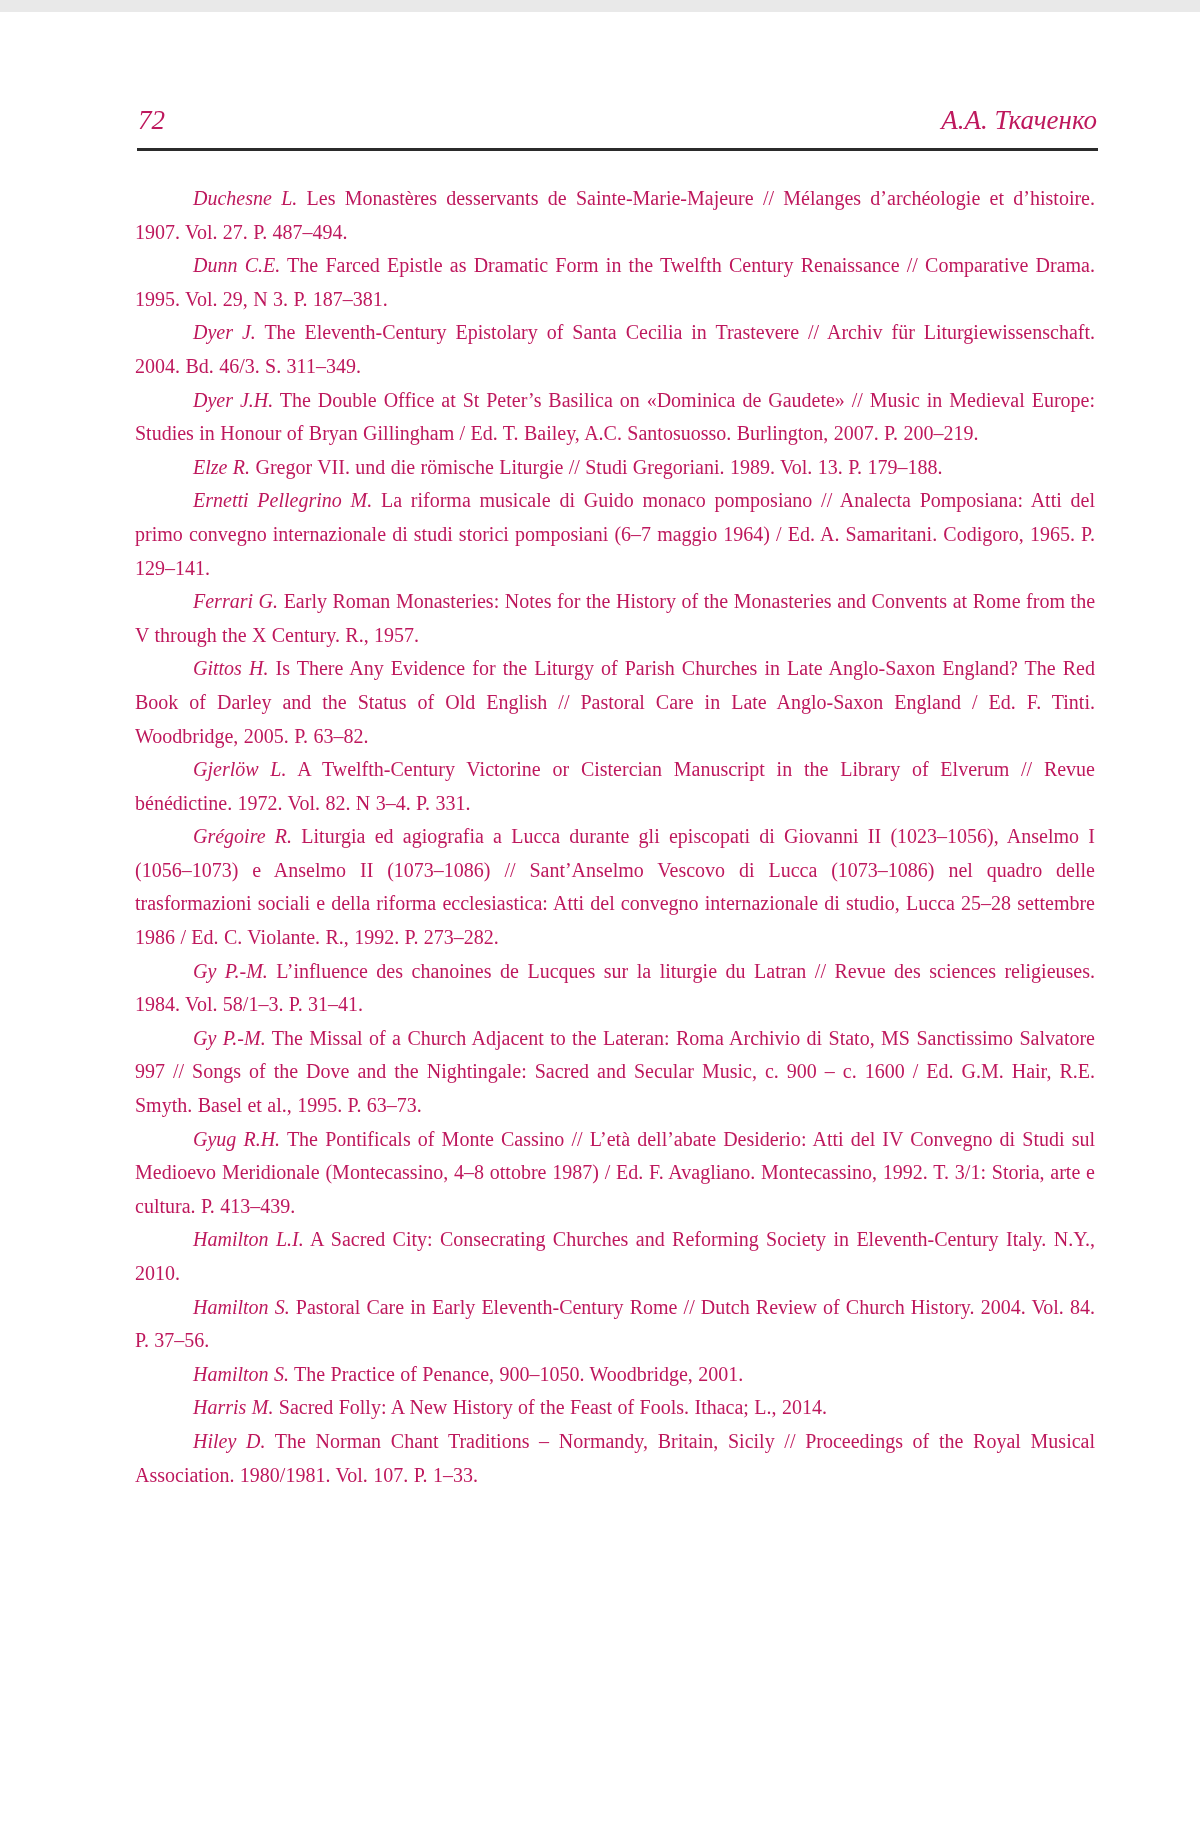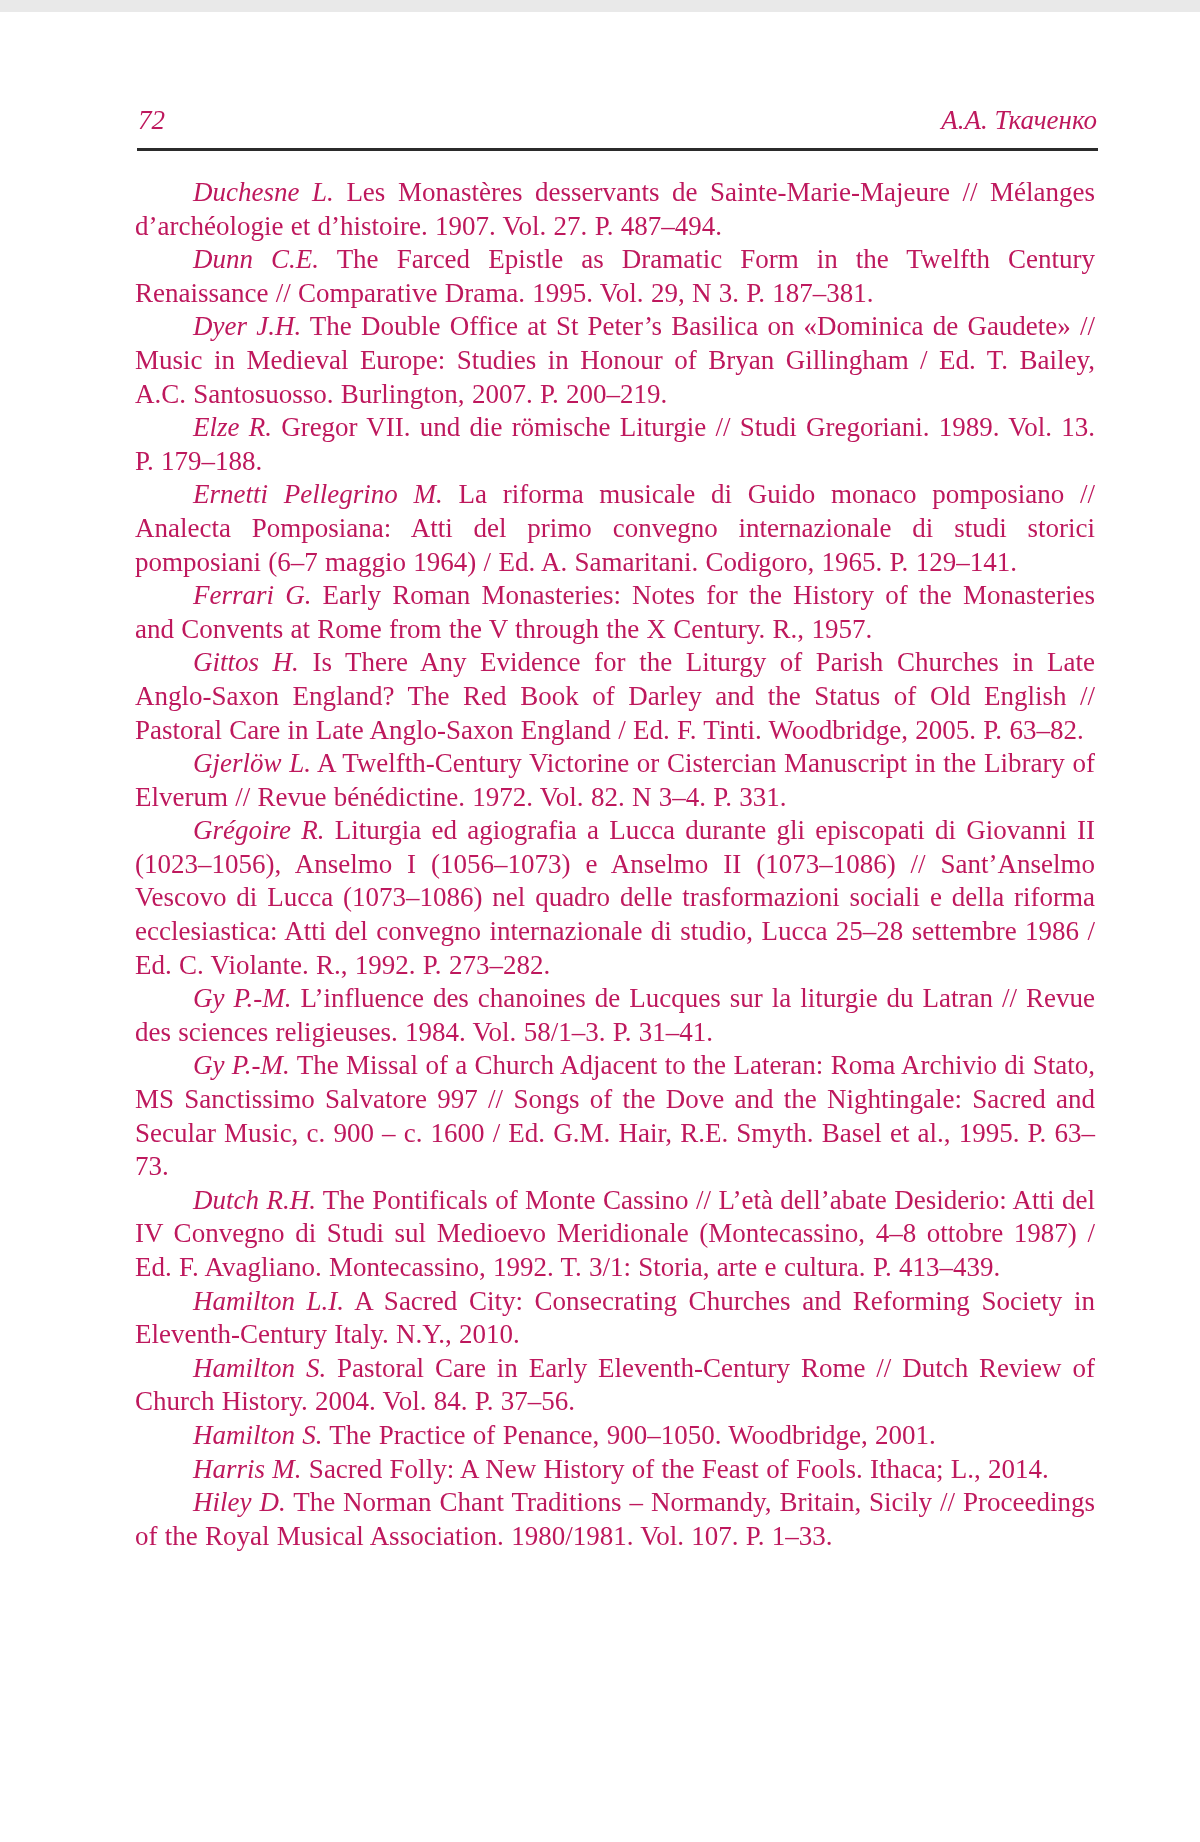--- a/index.html
+++ b/index.html
@@ -39,24 +39,24 @@
   .header-rule {
     position: absolute;
     top: 136px;
     left: 137px;
     width: 961px;
     height: 0;
     border-top: 3px solid #2b2b2b;
   }
   .bibliography {
     position: absolute;
-    top: 164px;
+    top: 170px;
     left: 135px;
     width: 960px;
-    font-size: 27px;
+    font-size: 20px;
     line-height: 33.6px;
     text-align: justify;
   }
   .entry {
     margin: 0;
     text-indent: 58px;
     word-spacing: 0.02em;
   }
   .entry .author {
     font-style: italic;
@@ -73,41 +73,42 @@
   </div>
 
   <div class="header-rule"></div>
 
   <section class="bibliography">
 
       <p class="entry"><span class="author">Duchesne L.</span> <span class="entry-text">Les Monastères desservants de Sainte-Marie-Majeure // Mélanges d’archéologie et d’histoire. 1907. Vol. 27. P. 487–494.</span></p>
 
       <p class="entry"><span class="author">Dunn C.E.</span> <span class="entry-text">The Farced Epistle as Dramatic Form in the Twelfth Century Renaissance // Comparative Drama. 1995. Vol. 29, N 3. P. 187–381.</span></p>
 
+      <p class="entry"><span class="author">Dyer J.</span> <span class="entry-text">The Eleventh-Century Epistolary of Santa Cecilia in Trastevere // Archiv für Liturgiewissenschaft. 2004. Bd. 46/3. S. 311–349.</span></p>
 
       <p class="entry"><span class="author">Dyer J.H.</span> <span class="entry-text">The Double Office at St Peter’s Basilica on «Dominica de Gaudete» // Music in Medieval Europe: Studies in Honour of Bryan Gillingham / Ed. T. Bailey, A.C. Santosuosso. Burlington, 2007. P. 200–219.</span></p>
 
       <p class="entry"><span class="author">Elze R.</span> <span class="entry-text">Gregor VII. und die römische Liturgie // Studi Gregoriani. 1989. Vol. 13. P. 179–188.</span></p>
 
       <p class="entry"><span class="author">Ernetti Pellegrino M.</span> <span class="entry-text">La riforma musicale di Guido monaco pomposiano // Analecta Pomposiana: Atti del primo convegno internazionale di studi storici pomposiani (6–7 maggio 1964) / Ed. A. Samaritani. Codigoro, 1965. P. 129–141.</span></p>
 
       <p class="entry"><span class="author">Ferrari G.</span> <span class="entry-text">Early Roman Monasteries: Notes for the History of the Monasteries and Convents at Rome from the V through the X Century. R., 1957.</span></p>
 
 
       <p class="entry"><span class="author">Gittos H.</span> <span class="entry-text">Is There Any Evidence for the Liturgy of Parish Churches in Late Anglo-Saxon England? The Red Book of Darley and the Status of Old English // Pastoral Care in Late Anglo-Saxon England / Ed. F. Tinti. Woodbridge, 2005. P. 63–82.</span></p>
 
       <p class="entry"><span class="author">Gjerlöw L.</span> <span class="entry-text">A Twelfth-Century Victorine or Cistercian Manuscript in the Library of Elverum // Revue bénédictine. 1972. Vol. 82. N 3–4. P. 331.</span></p>
 
       <p class="entry"><span class="author">Grégoire R.</span> <span class="entry-text">Liturgia ed agiografia a Lucca durante gli episcopati di Giovanni II (1023–1056), Anselmo I (1056–1073) e Anselmo II (1073–1086) // Sant’Anselmo Vescovo di Lucca (1073–1086) nel quadro delle trasformazioni sociali e della riforma ecclesiastica: Atti del convegno internazionale di studio, Lucca 25–28 settembre 1986 / Ed. C. Violante. R., 1992. P. 273–282.</span></p>
 
       <p class="entry"><span class="author">Gy P.-M.</span> <span class="entry-text">L’influence des chanoines de Lucques sur la liturgie du Latran // Revue des sciences religieuses. 1984. Vol. 58/1–3. P. 31–41.</span></p>
 
       <p class="entry"><span class="author">Gy P.-M.</span> <span class="entry-text">The Missal of a Church Adjacent to the Lateran: Roma Archivio di Stato, MS Sanctissimo Salvatore 997 // Songs of the Dove and the Nightingale: Sacred and Secular Music, c. 900 – c. 1600 / Ed. G.M. Hair, R.E. Smyth. Basel et al., 1995. P. 63–73.</span></p>
 
-      <p class="entry"><span class="author">Dutch R.H.</span> <span class="entry-text">The Pontificals of Monte Cassino // L’età dell’abate Desiderio: Atti del IV Convegno di Studi sul Medioevo Meridionale (Montecassino, 4–8 ottobre 1987) / Ed. F. Avagliano. Montecassino, 1992. T. 3/1: Storia, arte e cultura. P. 413–439.</span></p>
+      <p class="entry"><span class="author">Gyug R.H.</span> <span class="entry-text">The Pontificals of Monte Cassino // L’età dell’abate Desiderio: Atti del IV Convegno di Studi sul Medioevo Meridionale (Montecassino, 4–8 ottobre 1987) / Ed. F. Avagliano. Montecassino, 1992. T. 3/1: Storia, arte e cultura. P. 413–439.</span></p>
 
       <p class="entry"><span class="author">Hamilton L.I.</span> <span class="entry-text">A Sacred City: Consecrating Churches and Reforming Society in Eleventh-Century Italy. N.Y., 2010.</span></p>
 
       <p class="entry"><span class="author">Hamilton S.</span> <span class="entry-text">Pastoral Care in Early Eleventh-Century Rome // Dutch Review of Church History. 2004. Vol. 84. P. 37–56.</span></p>
 
       <p class="entry"><span class="author">Hamilton S.</span> <span class="entry-text">The Practice of Penance, 900–1050. Woodbridge, 2001.</span></p>
 
       <p class="entry"><span class="author">Harris M.</span> <span class="entry-text">Sacred Folly: A New History of the Feast of Fools. Ithaca; L., 2014.</span></p>
 
       <p class="entry"><span class="author">Hiley D.</span> <span class="entry-text">The Norman Chant Traditions – Normandy, Britain, Sicily // Proceedings of the Royal Musical Association. 1980/1981. Vol. 107. P. 1–33.</span></p>

